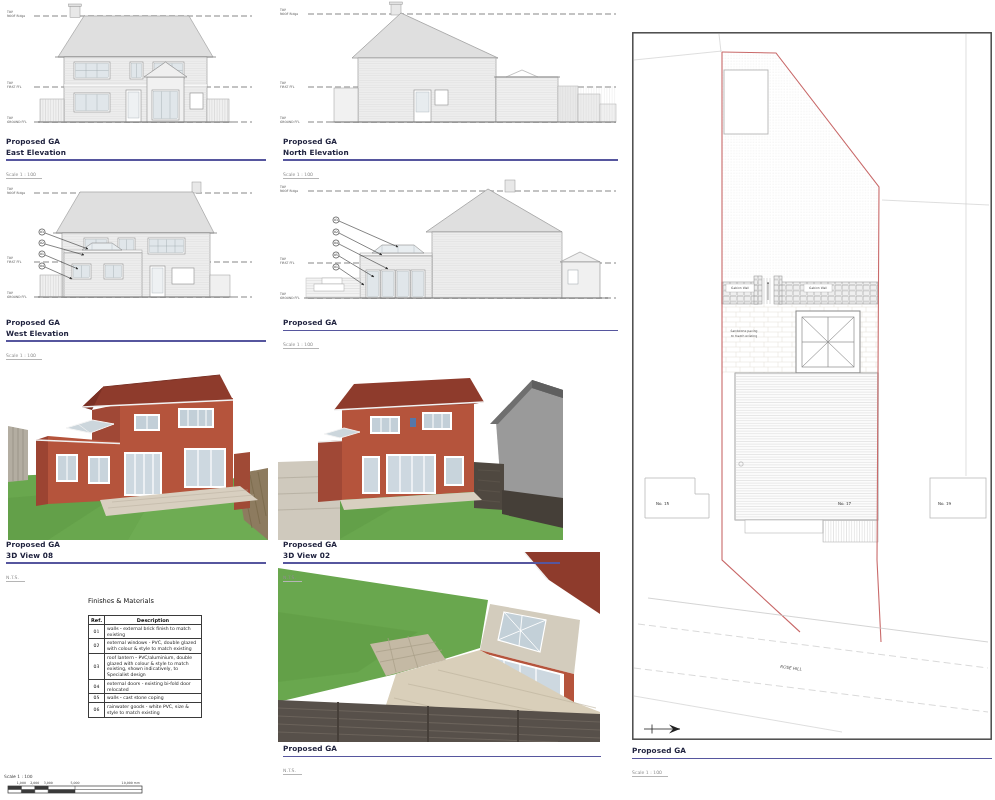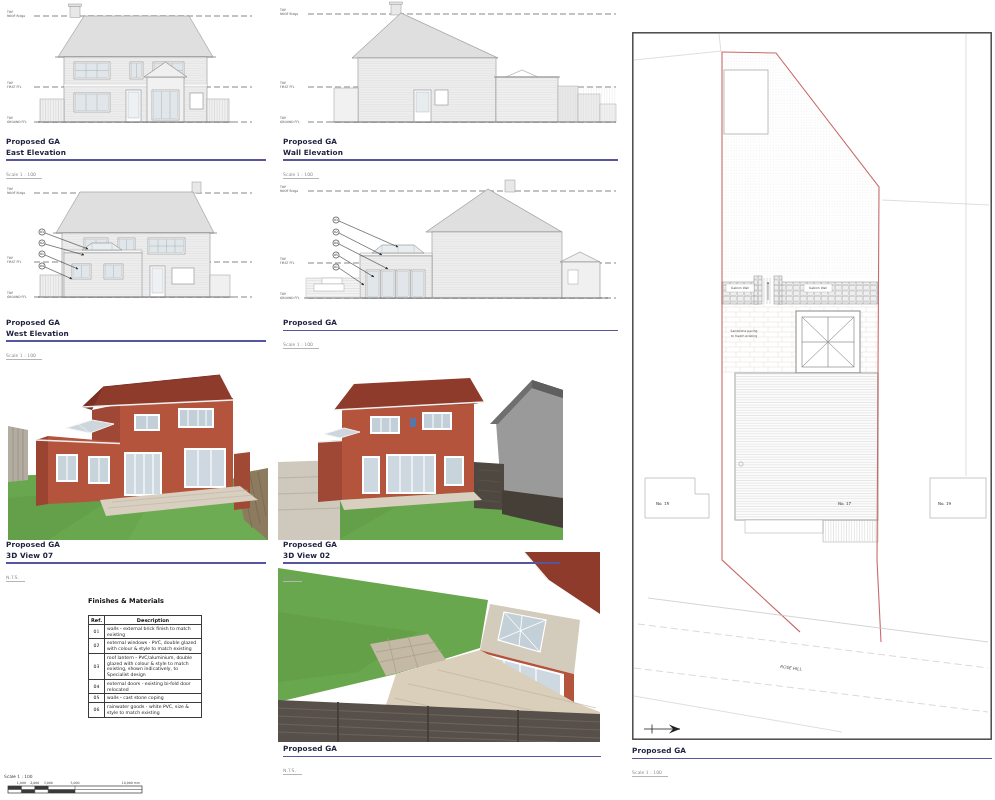--- a/index.html
+++ b/index.html
@@ -3,21 +3,21 @@
 <meta charset="utf-8">
 <style>
   *{margin:0;padding:0;box-sizing:border-box}
   html,body{width:995px;height:800px;background:#fff;font-family:"DejaVu Sans",sans-serif;position:relative;overflow:hidden}
   .abs{position:absolute}
   .tb{position:absolute}
   .tb-t,.tb-s{font-weight:bold;font-size:7.3px;color:#20233f;line-height:1.45;letter-spacing:.1px}
   .tb-rule{height:1.6px;background:#56569e;margin-top:1px}
   .tb-sc{font-size:4.6px;color:#8f8f8f;margin-top:1.5px;display:inline-block;border-bottom:.6px solid #b5b5b5;padding:0 6px 1px 0}
   .mat{position:absolute;left:88px;top:597px;width:114px}
-  .mat-title{font-size:6.6px;font-weight:bold;color:#101010;margin-bottom:10px}
+  .mat-title{font-size:6.6px;font-weight:normal;color:#101010;margin-bottom:10px}
   table.mat-table{width:100%;border-collapse:collapse;border:1px solid #2a2a2a}
   table.mat-table th{font-size:5px;font-weight:bold;border:.8px solid #3a3a3a;padding:1px 2px;color:#111}
   table.mat-table td{font-size:4.6px;border:.8px solid #3a3a3a;padding:1px 2px;color:#222;line-height:1.25}
   td.ref,th.ref{width:15px;text-align:center}
   svg{display:block}
   text{font-family:"DejaVu Sans",sans-serif}
   .lvl{font-size:3px;fill:#555}
   .co{font-size:3px;fill:#222;text-anchor:middle}
   .siteLbl{font-size:4px;fill:#333}
   .tinyLbl{font-size:3px;fill:#555}
@@ -585,38 +585,38 @@
 </svg>
 
 <div class="tb" style="left:6px;top:137px;width:260px">
   <div class="tb-t">Proposed GA</div>
   <div class="tb-s">East Elevation</div>
   <div class="tb-rule"></div>
   <div class="tb-sc">Scale  1 : 100</div>
 </div>
 <div class="tb" style="left:283px;top:137px;width:335px">
   <div class="tb-t">Proposed GA</div>
-  <div class="tb-s">Wall Elevation</div>
+  <div class="tb-s">North Elevation</div>
   <div class="tb-rule"></div>
   <div class="tb-sc">Scale  1 : 100</div>
 </div>
 <div class="tb" style="left:6px;top:318px;width:260px">
   <div class="tb-t">Proposed GA</div>
   <div class="tb-s">West Elevation</div>
   <div class="tb-rule"></div>
   <div class="tb-sc">Scale  1 : 100</div>
 </div>
 <div class="tb" style="left:283px;top:318px;width:335px">
   <div class="tb-t">Proposed GA</div>
   <div class="tb-rule"></div>
   <div class="tb-sc">Scale  1 : 100</div>
 </div>
 <div class="tb" style="left:6px;top:540px;width:260px">
   <div class="tb-t">Proposed GA</div>
-  <div class="tb-s">3D View 07</div>
+  <div class="tb-s">3D View 08</div>
   <div class="tb-rule"></div>
   <div class="tb-sc">N.T.S.</div>
 </div>
 <div class="tb" style="left:283px;top:540px;width:277px">
   <div class="tb-t">Proposed GA</div>
   <div class="tb-s">3D View 02</div>
   <div class="tb-rule"></div>
   <div class="tb-sc">N.T.S.</div>
 </div>
 <div class="tb" style="left:283px;top:744px;width:318px">

